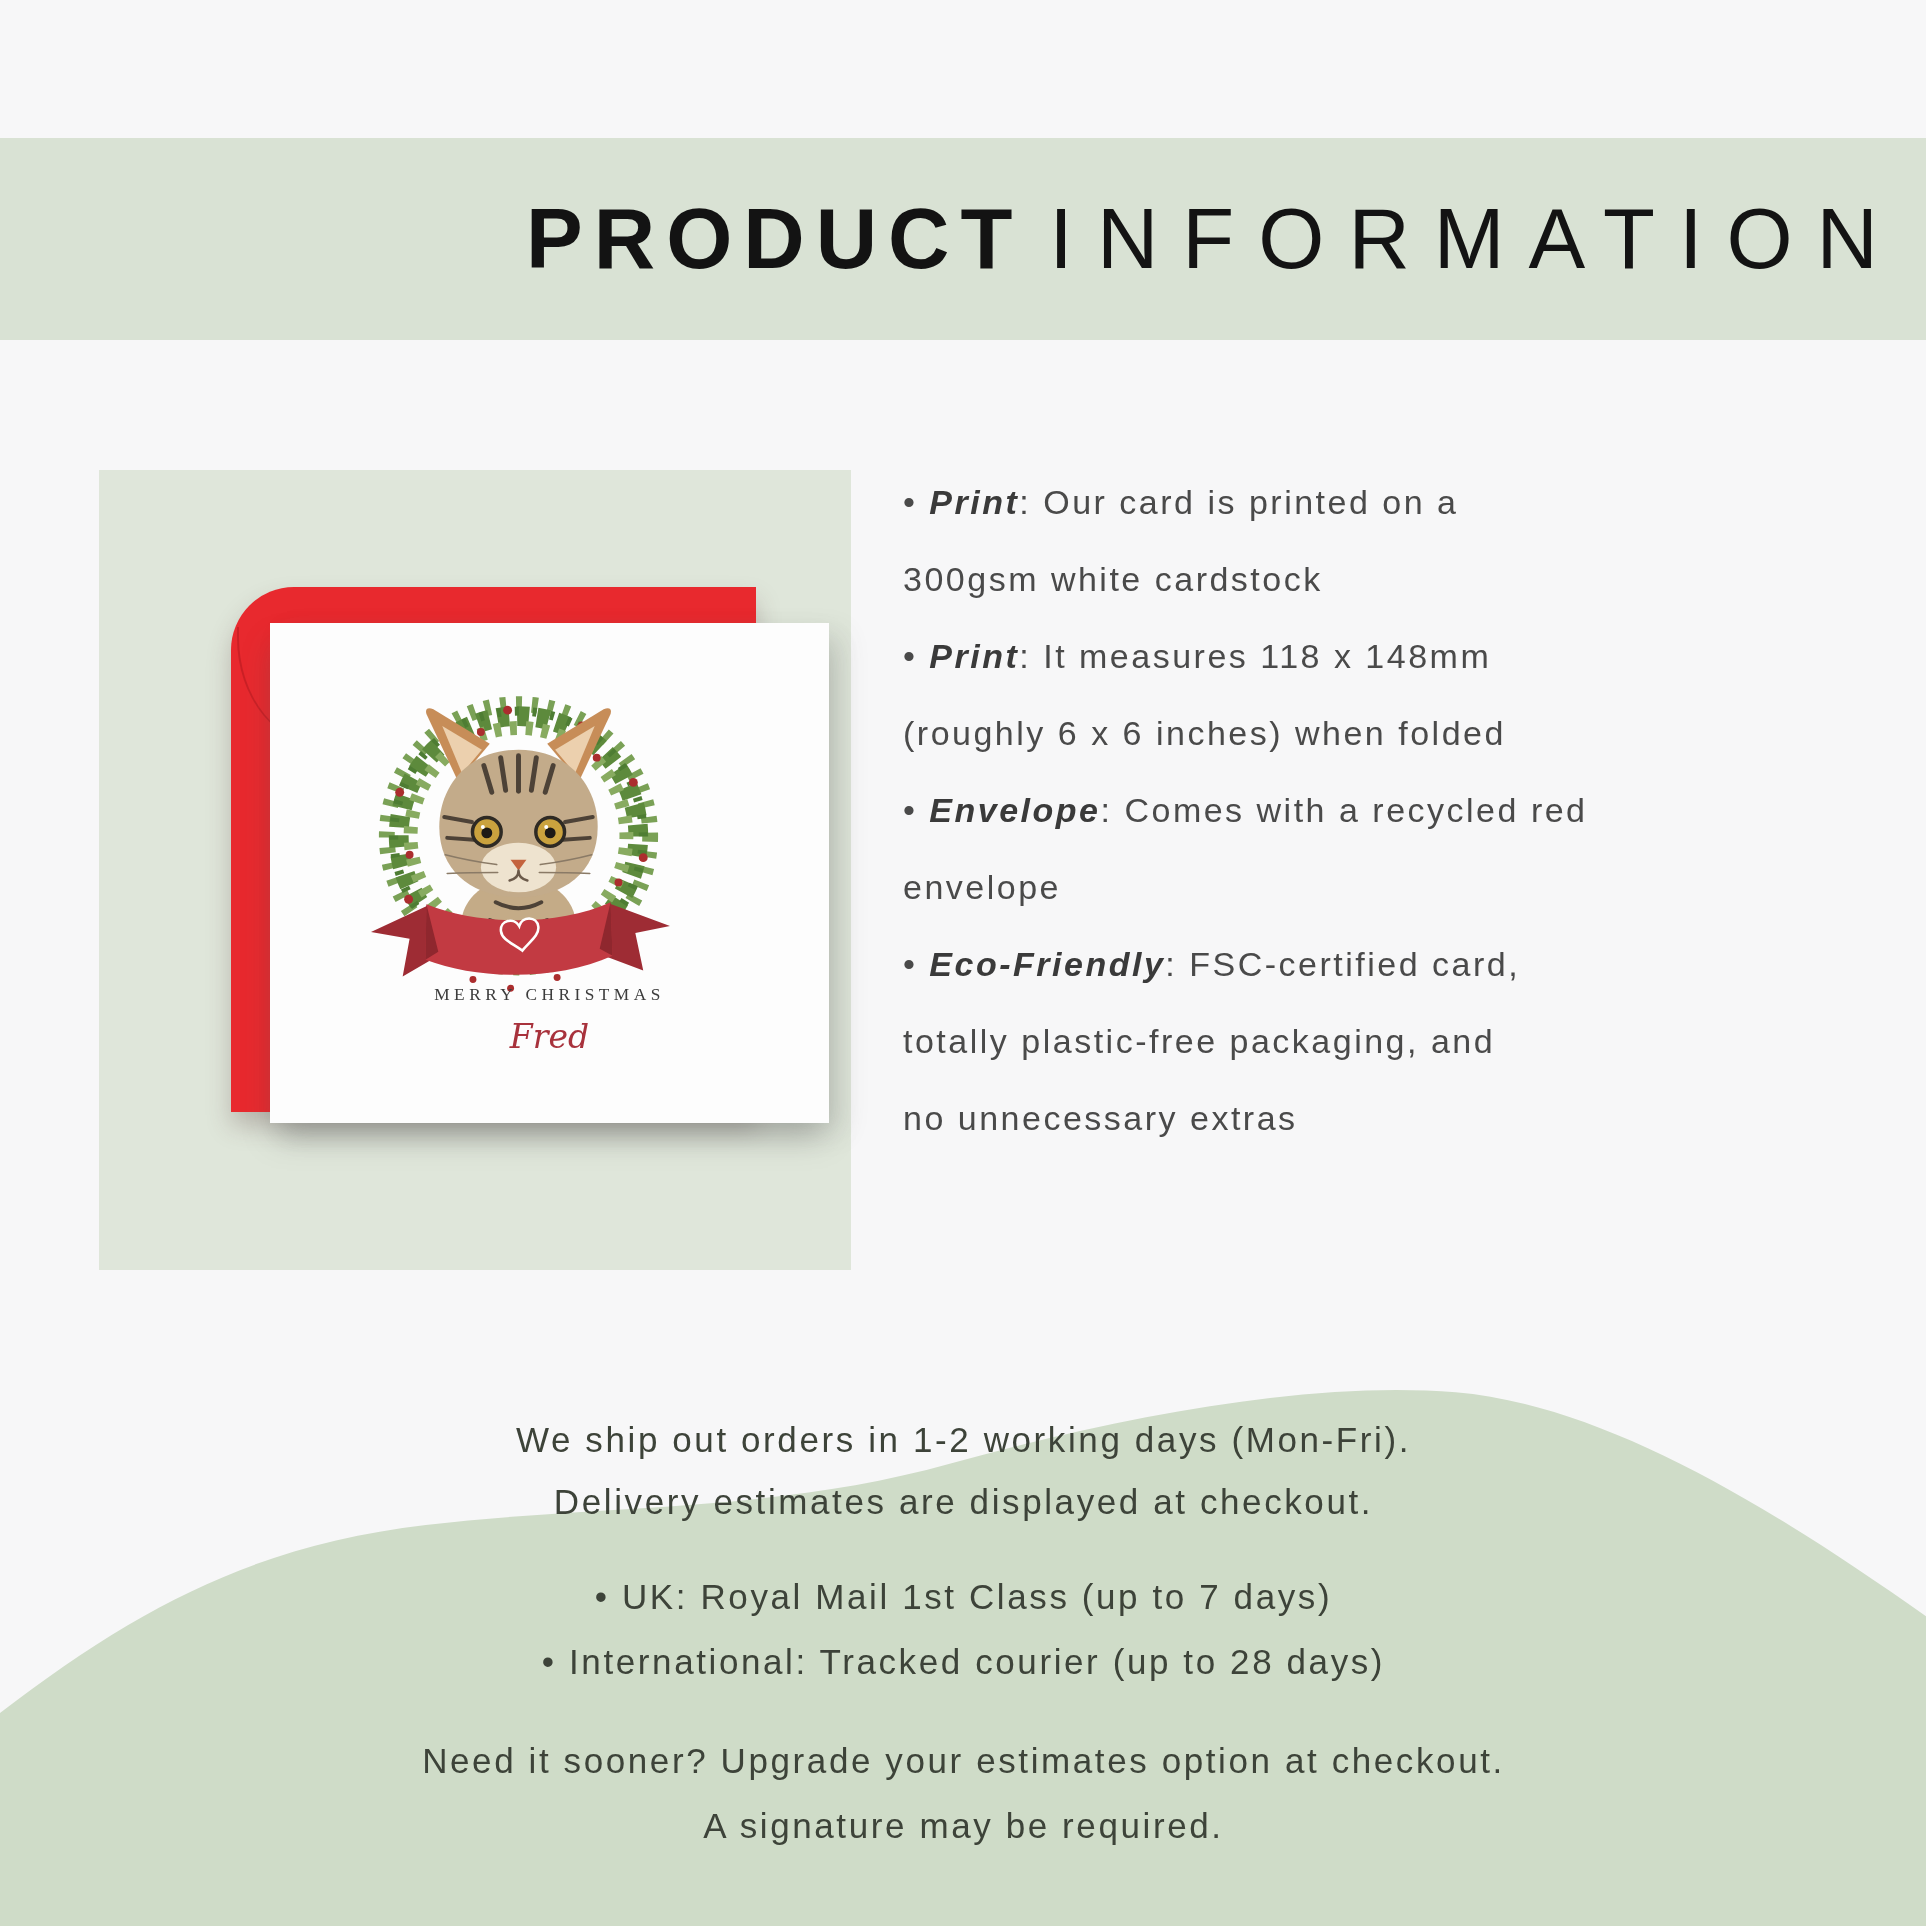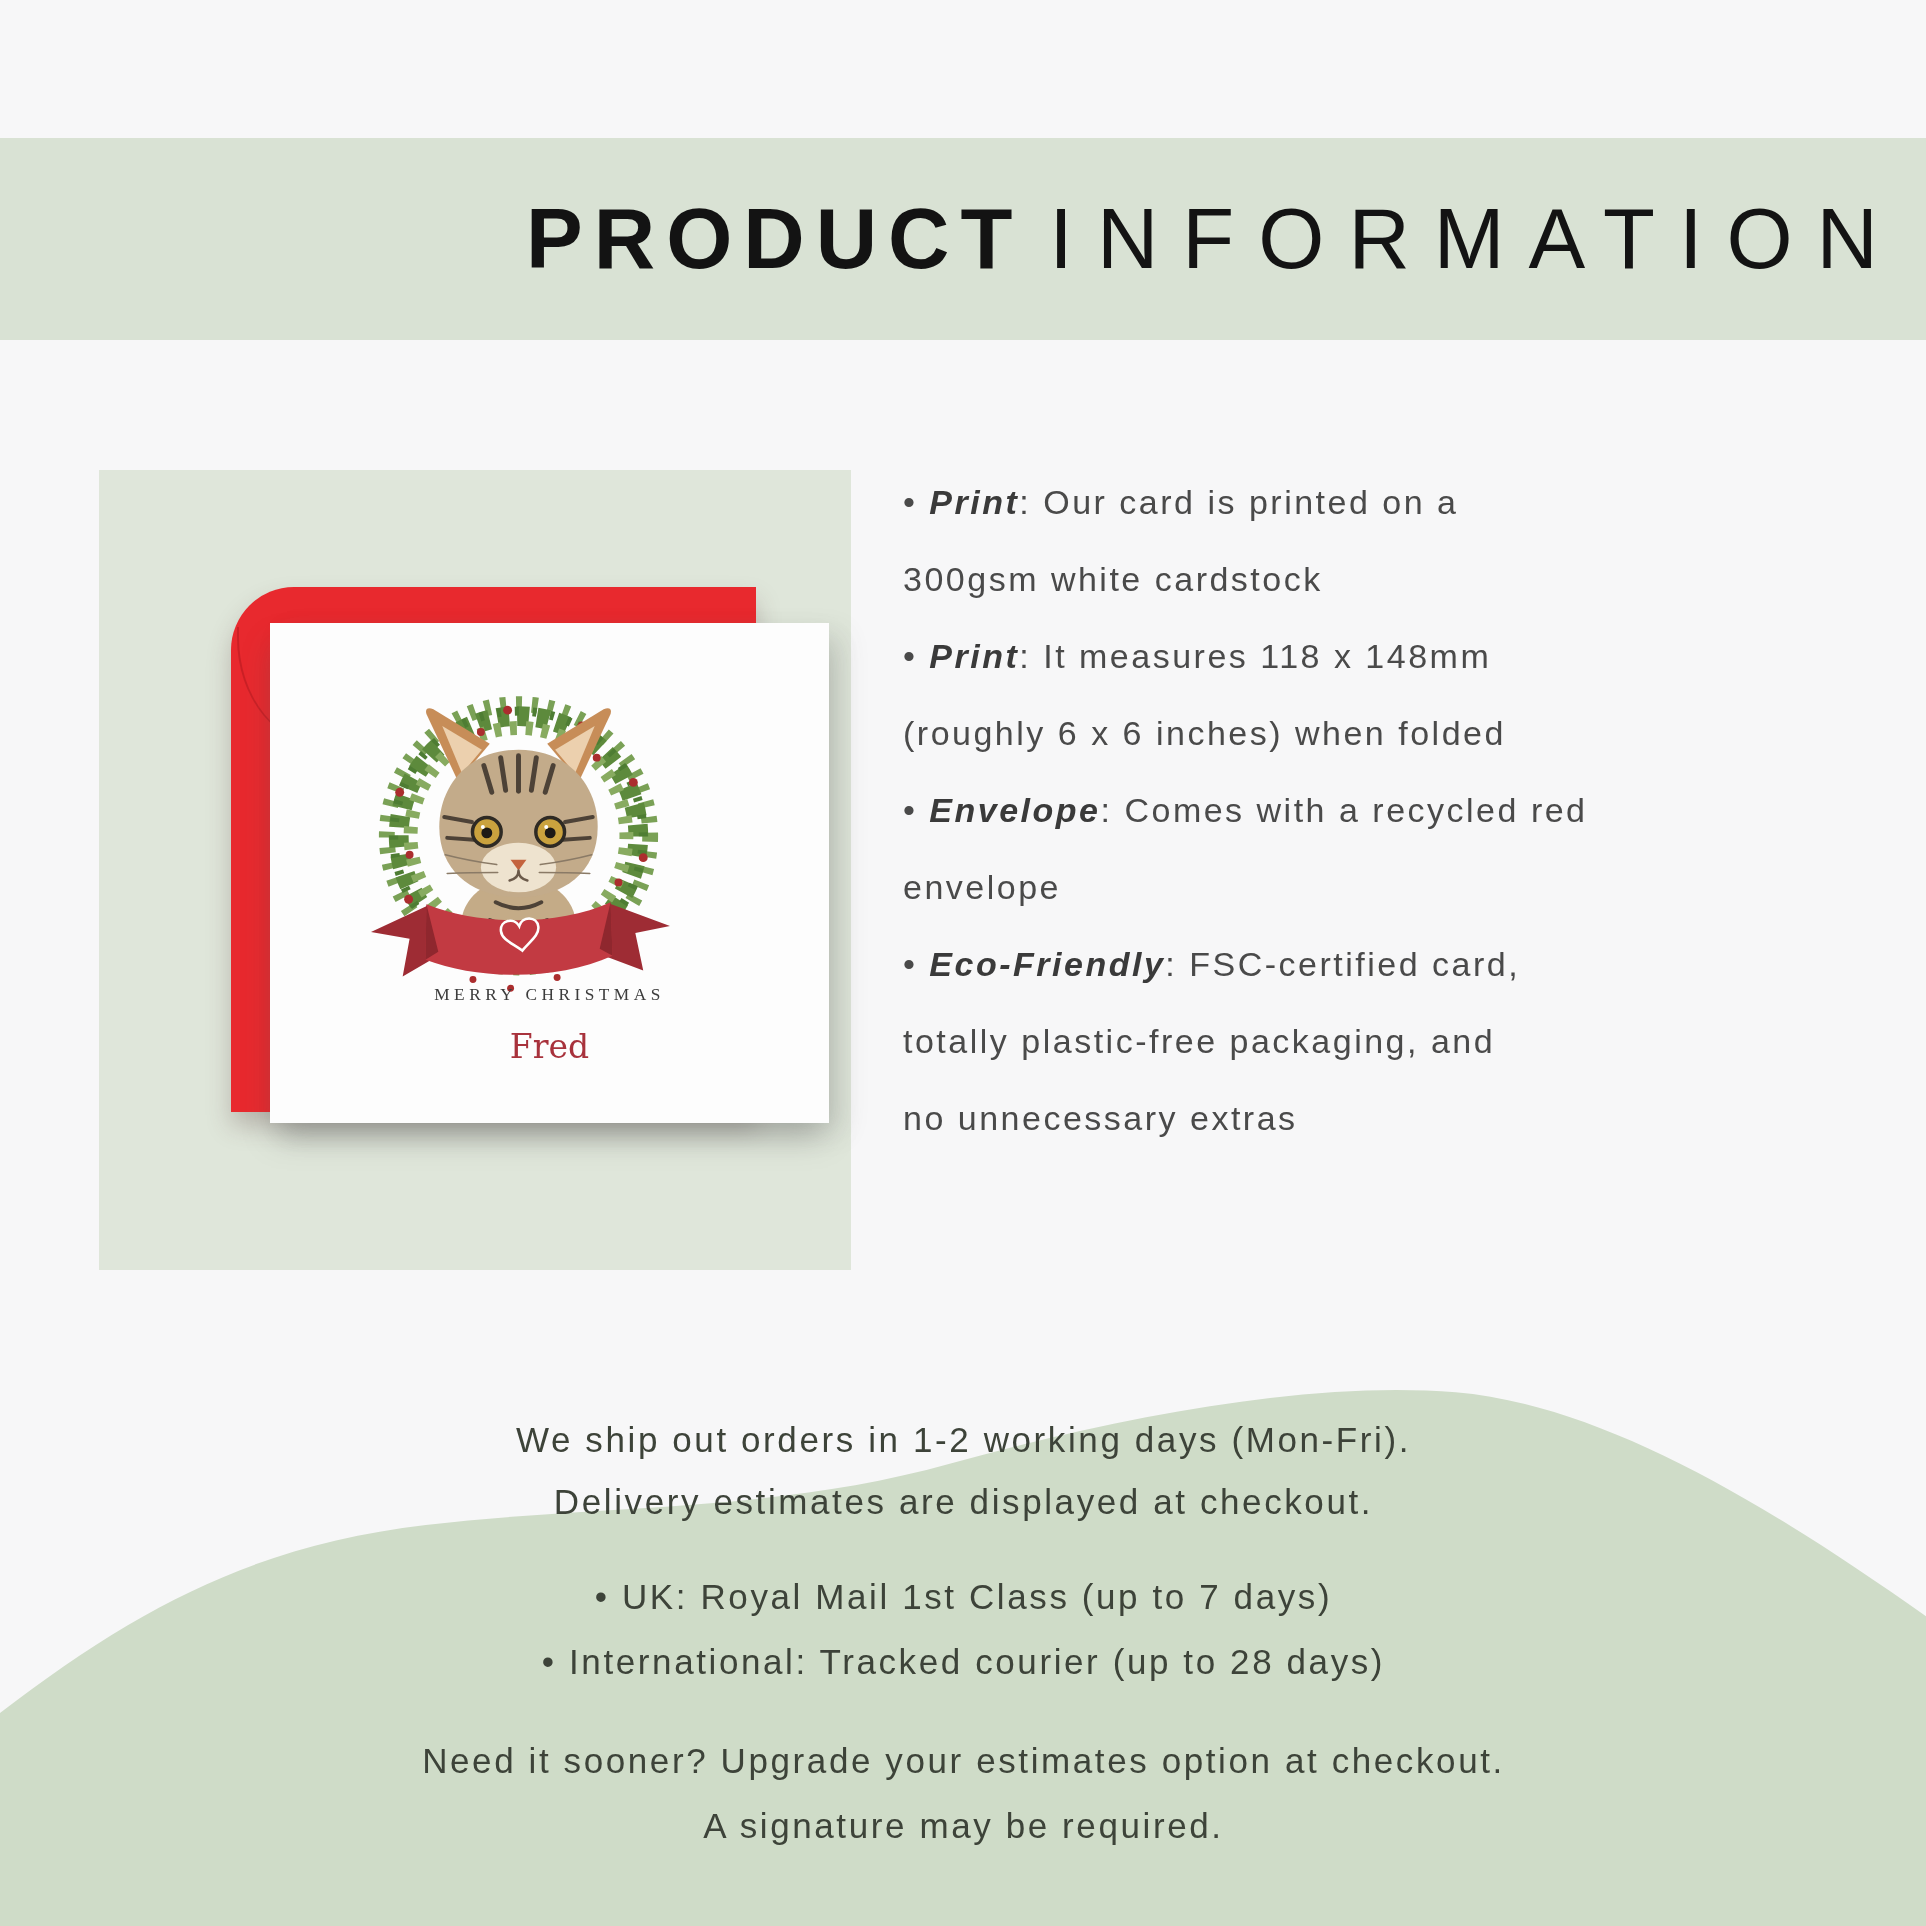--- a/index.html
+++ b/index.html
@@ -36,22 +36,22 @@
     background:#fdfdfd;
     box-shadow:0 18px 30px -6px rgba(85,85,85,0.38), 14px 10px 26px rgba(85,85,85,0.12);
   }
   .card-art{position:absolute;left:0;top:0;}
   .greeting-text{
     position:absolute;left:0;top:362px;width:100%;text-align:center;
     font-family:"Liberation Serif",serif;font-size:17.3px;letter-spacing:4.5px;
     color:#3c3c3c;
   }
   .pet-name{
-    position:absolute;left:0;top:404px;width:100%;text-align:center;
-    font-family:"DejaVu Serif",serif;font-size:33px;
+    position:absolute;left:0;top:394px;width:100%;text-align:center;
+    font-family:"DejaVu Serif",serif;font-style:italic;font-size:33px;
     color:#a8323c;
   }
   
   .details{
     position:absolute;left:903px;top:464px;width:1000px;
     font-size:34px;line-height:77px;letter-spacing:2.5px;color:#4a4a4a;
   }
   .details p{margin:0;}
   .details b i{color:#3a3a3a;}
   .detail-note{

